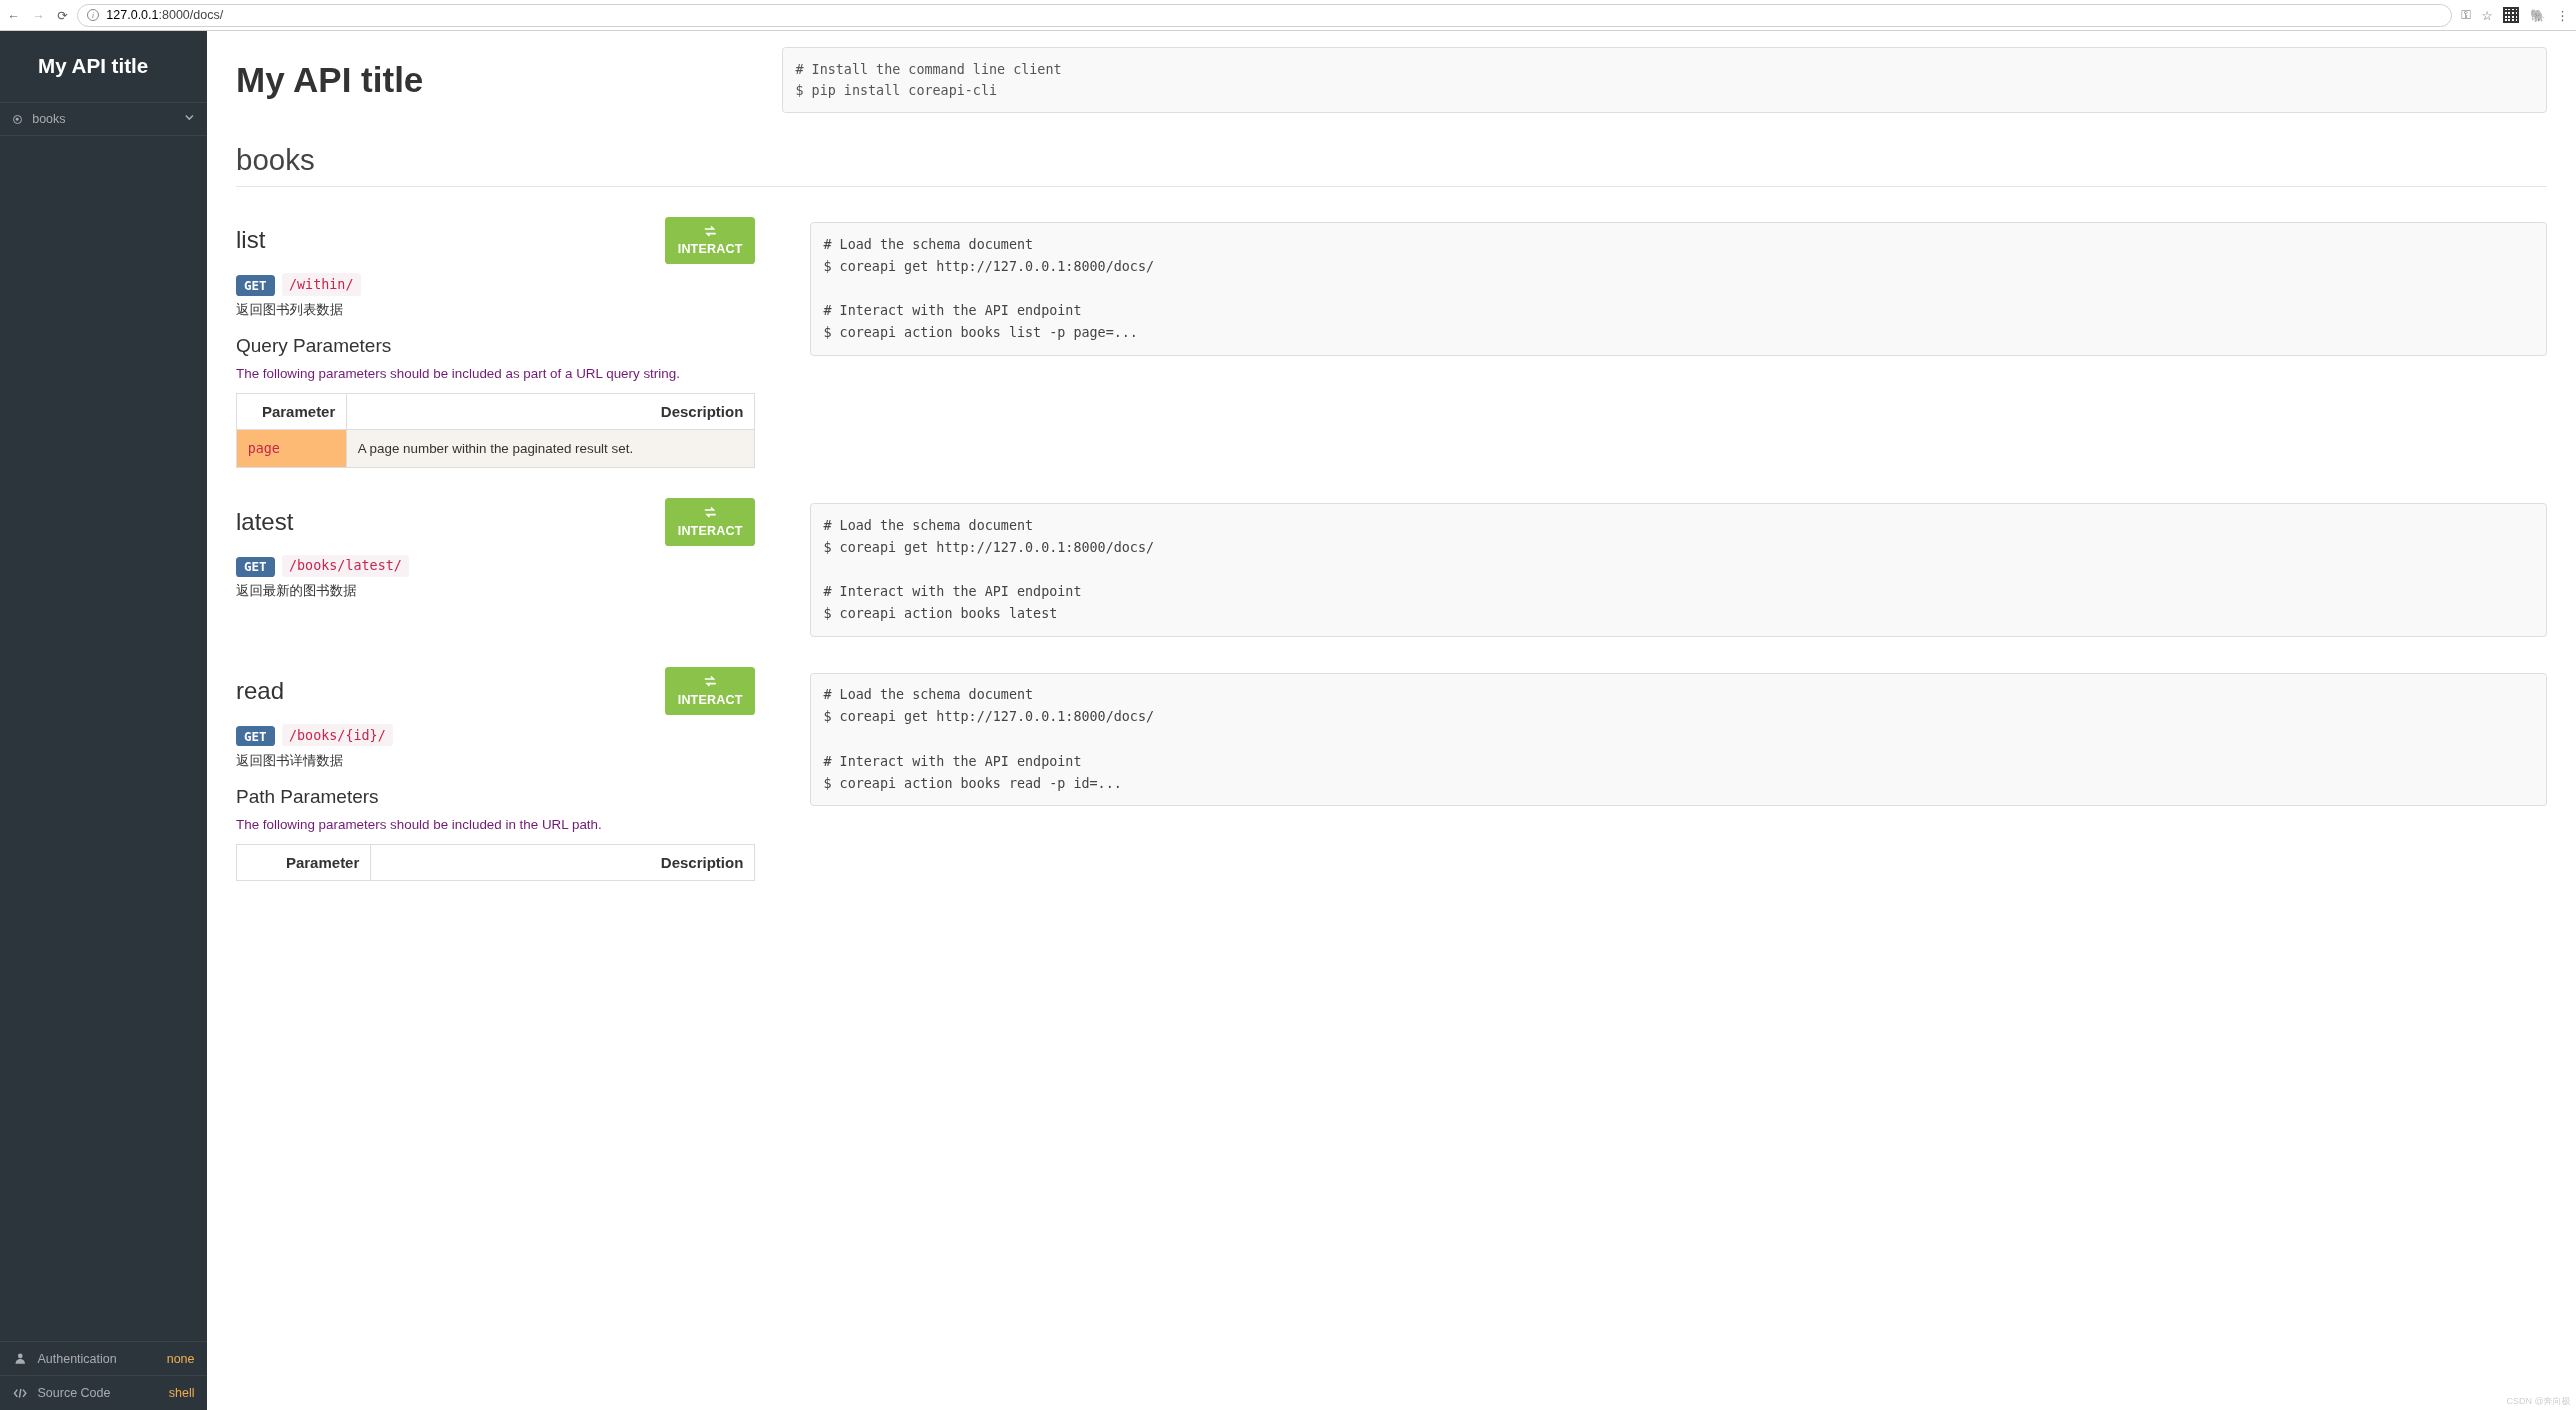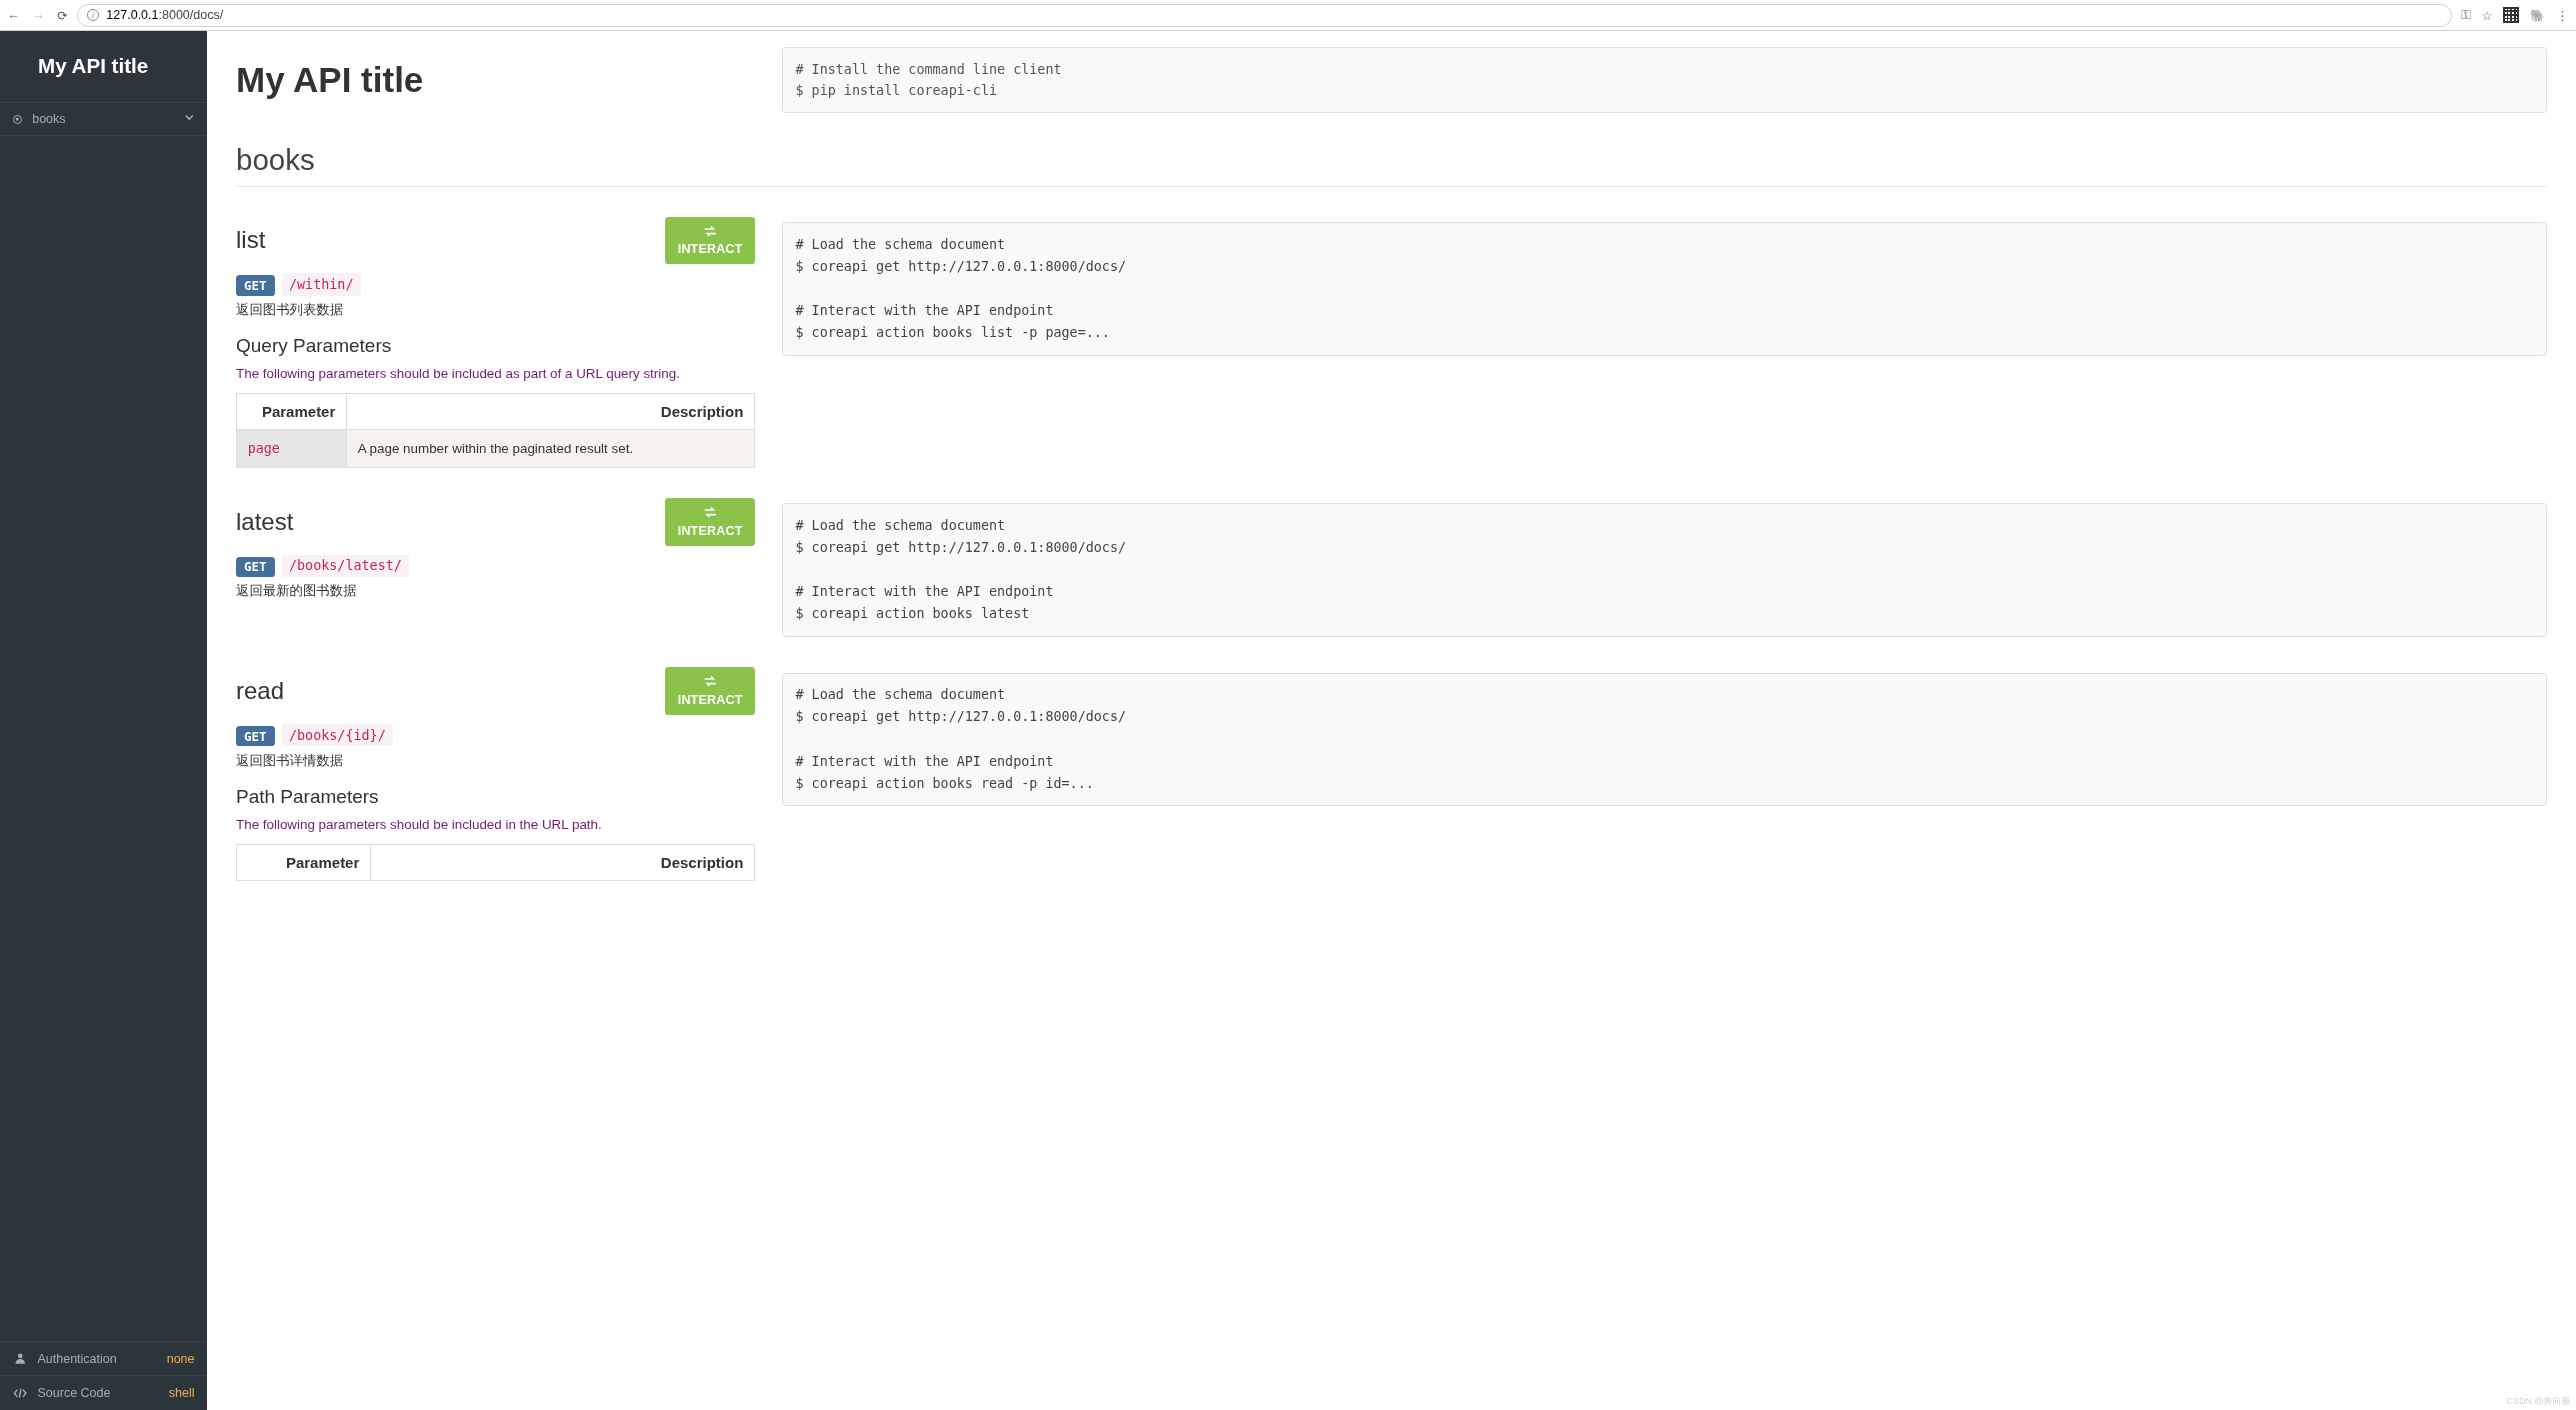--- a/index.html
+++ b/index.html
@@ -50,25 +50,25 @@
 .meth { background:#446e9b; color:#fff; font-weight:700; font-size:12.5px; padding:2.7px 8px; border-radius:3.6px; font-family:Menlo,Consolas,monospace; }
 .path { font-family:Menlo,Consolas,monospace; color:#c7254e; background:#f9f2f4; padding:3.6px 7.2px; border-radius:2.7px; font-size:13.4px; }
 .ep-desc { margin-top:5.4px; font-size:13.4px; color:#333; }
 
 h4.params { font-size:19px; font-weight:500; color:#333; margin:16px 0 9px; }
 .param-intro { font-size:13.4px; color:#701a75; margin-bottom:12.5px; }
 
 table.ptable { width:100%; border-collapse:collapse; border:0.9px solid #ddd; }
 table.ptable th { text-align:right; padding:9px 10.7px; border:0.9px solid #ddd; font-size:15px; background:#fff;}
 table.ptable td { padding:10.7px; border:0.9px solid #ddd; background:#f6f3ee; font-size:13.4px; }
-table.ptable td.pname { color:#c7254e; font-family:Menlo,Consolas,monospace; background:#e5e5e5; }
+table.ptable td.pname { color:#c7254e; font-family:Menlo,Consolas,monospace; background:#fdba74; }
 
 .code-box { border:0.9px solid #ddd; background:#f9f9f9; border-radius:3.6px; padding:10.7px 12.5px; font-family:Menlo,Consolas,monospace; color:#444; font-size:13.4px; line-height:1.65; white-space:pre; margin-top:2.7px;}
 .row.ep-row { align-items:flex-start; }
-.row.ep-row .col-side { padding-top:2.7px; }
+.row.ep-row .col-side { padding-top:2.7px;margin-left:28px; }
 
 .watermark { position:fixed; right:5.4px; bottom:1.8px; color:#d0d0d0; font-size:9px; }
 </style>
 </head>
 <body>
 
 <div class="browser-chrome">
   <div class="nav-btns">
     <span>←</span>
     <span class="dis">→</span>

